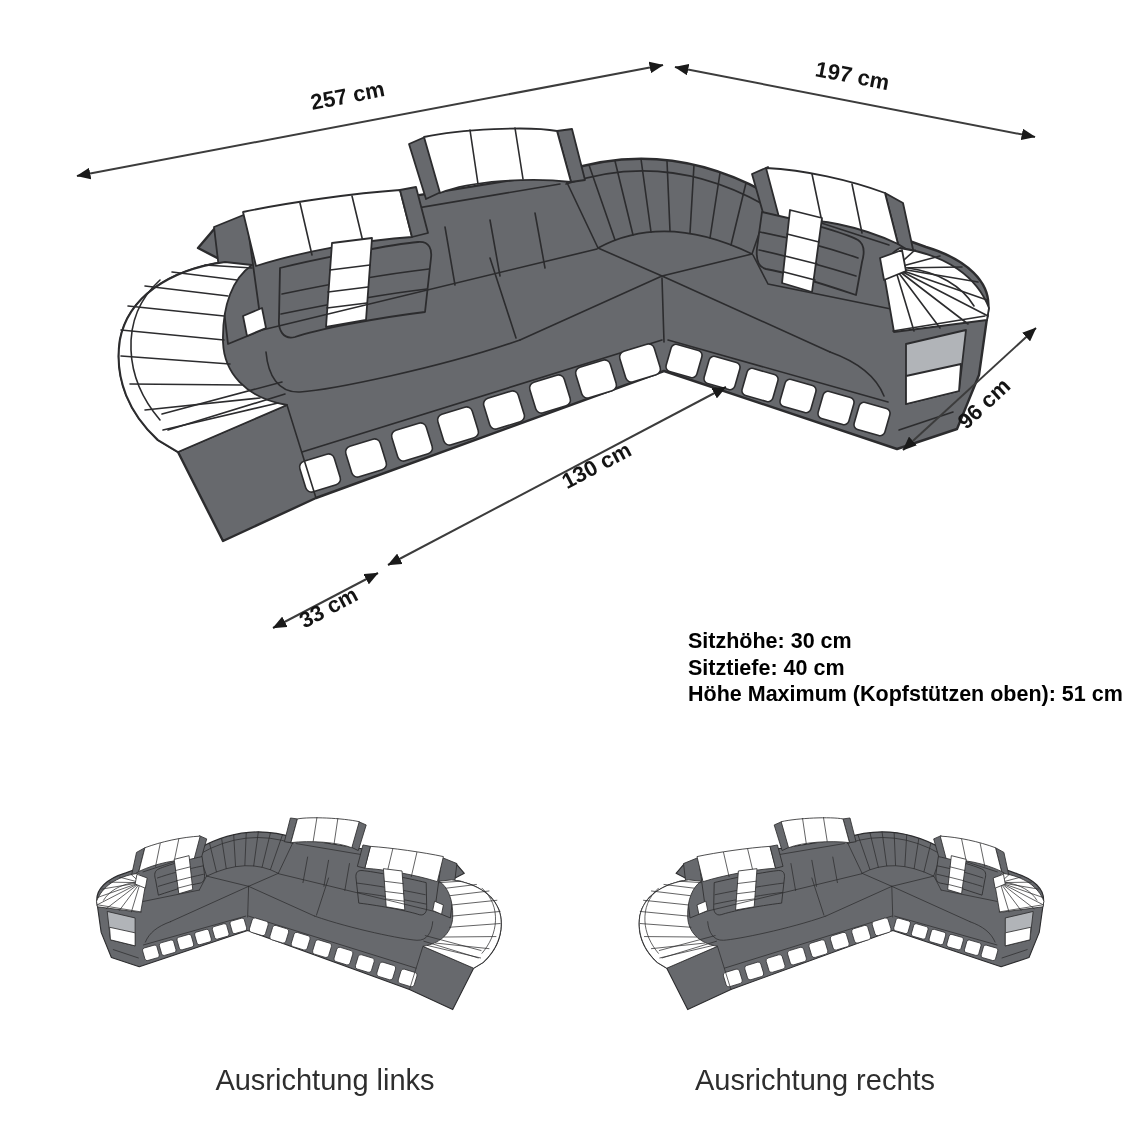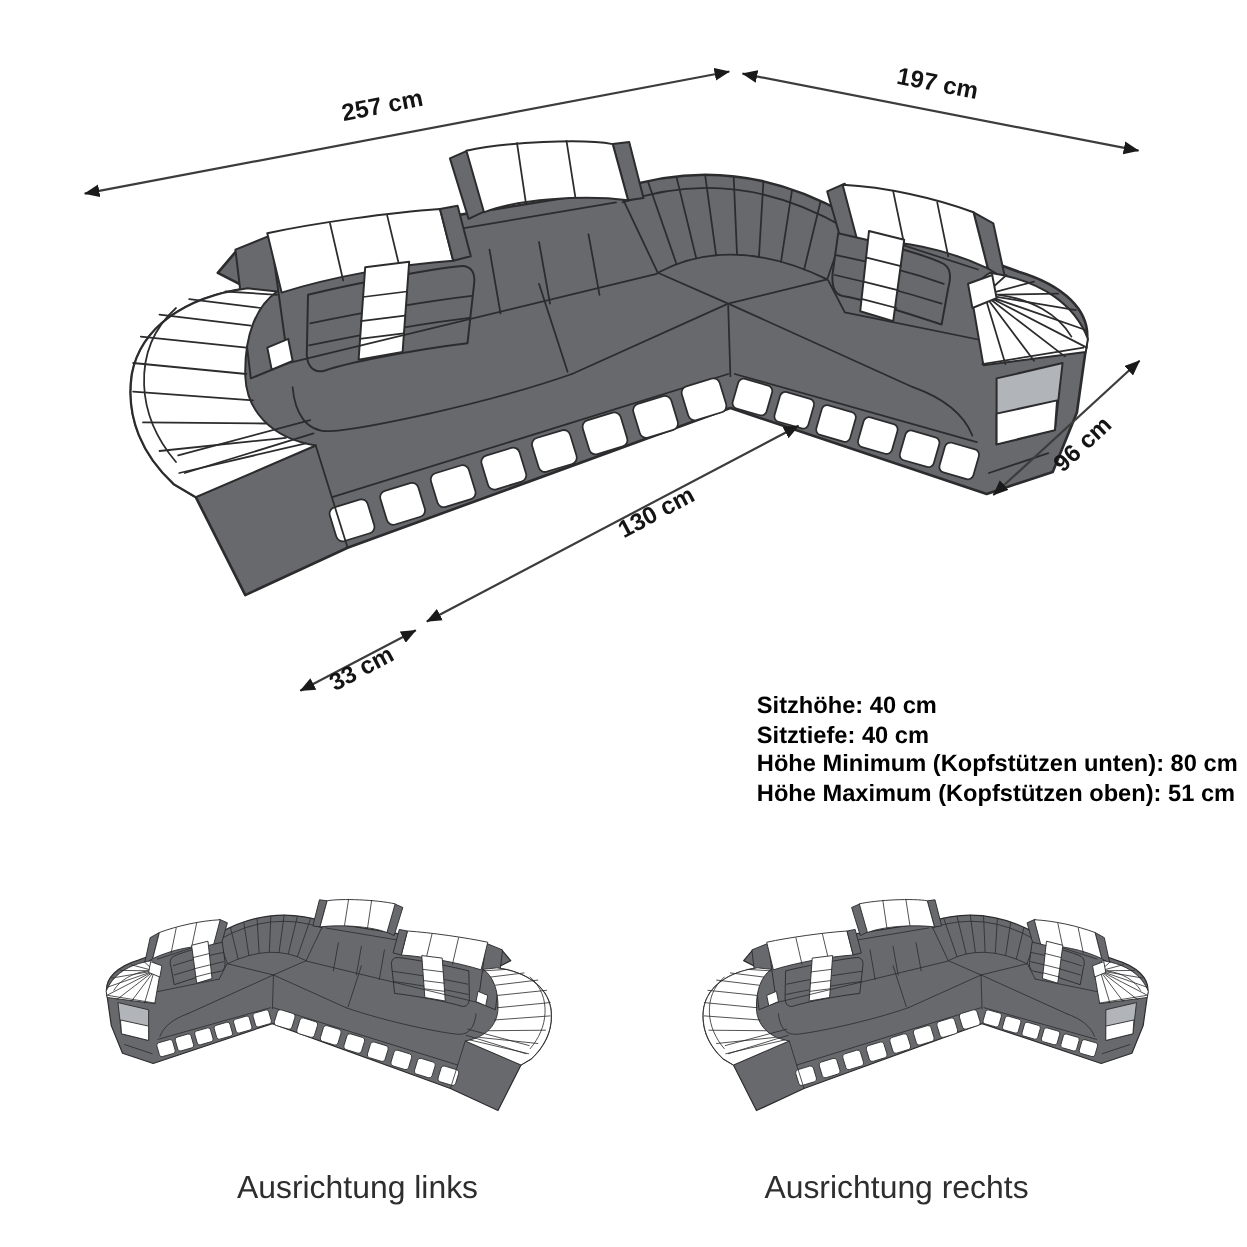--- a/index.html
+++ b/index.html
@@ -162,21 +162,20 @@
     <g>
       <line class="dim-line" x1="273" y1="628" x2="378" y2="573" marker-start="url(#arr)" marker-end="url(#arr)"></line>
       <text class="dim-text" transform="translate(332,614) rotate(-28)">33 cm</text>
     </g>
 
     <use href="#sofa-art" transform="translate(556.4,758) scale(-0.465,0.465)"></use>
     <use href="#sofa-art" transform="translate(584,758) scale(0.465)"></use>
   </svg>
 
   <div class="specs">
-    <div>Sitzhöhe: 40 cm</div>
+    <div>Sitzhöhe: 30 cm</div>
     <div>Sitztiefe: 40 cm</div>
-    <div>Höhe Minimum (Kopfstützen unten): 80 cm</div>
     <div>Höhe Maximum (Kopfstützen oben): 51 cm</div>
   </div>
 
   <div class="variant-label right">Ausrichtung rechts</div>
   <div class="variant-label left">Ausrichtung links</div>
 </div>
 
 </body></html>

